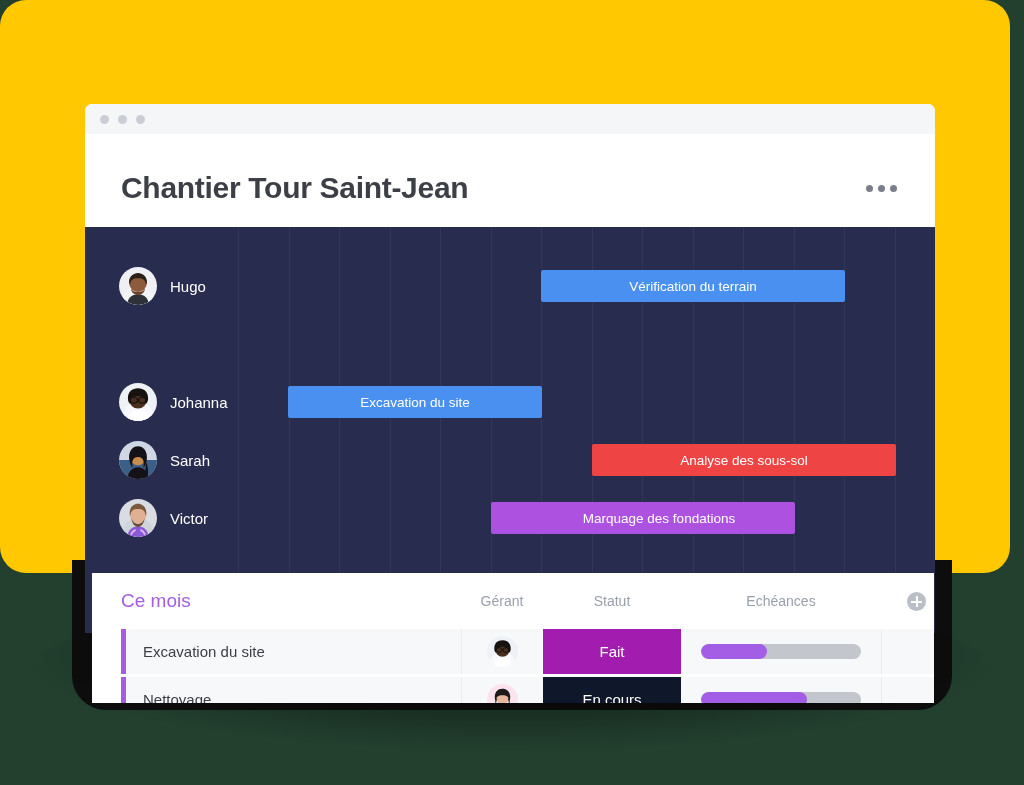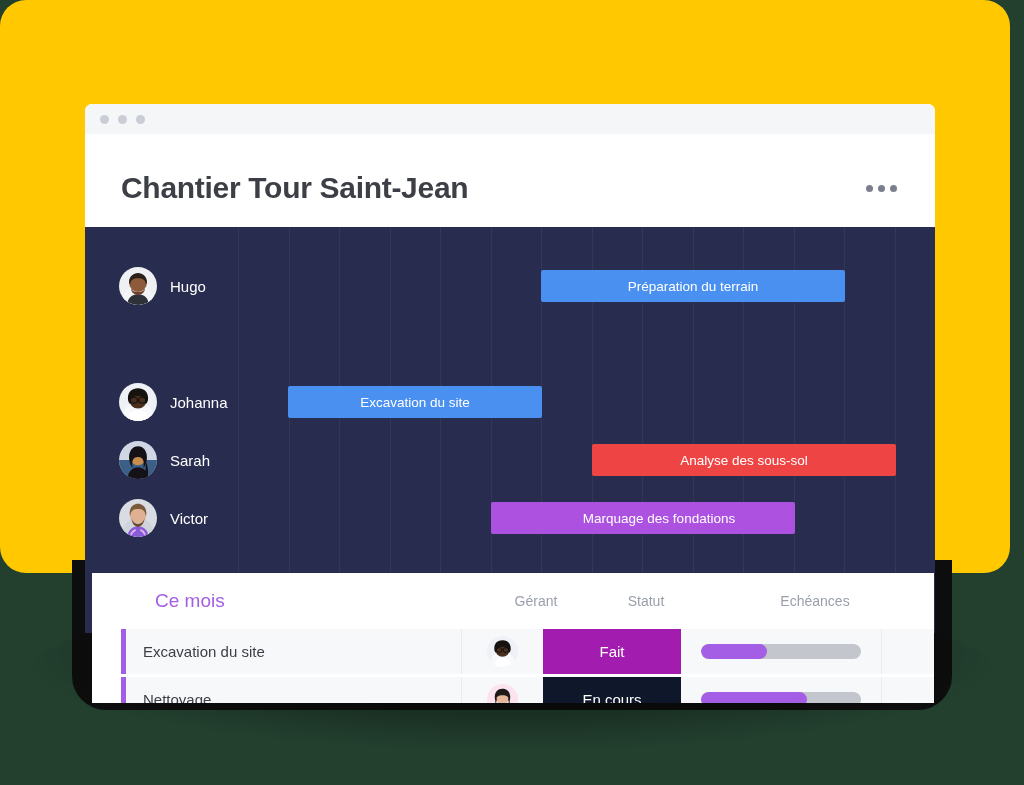--- a/index.html
+++ b/index.html
@@ -133,21 +133,20 @@
   .board-head {
     display: flex;
     align-items: center;
     height: 56px;
     padding: 0 0 0 29px;
   }
   .board-title {
     color: #a45ee5;
     font-size: 19px;
     flex: 0 0 340px;
-    margin-left: 34px;
   }
   .col-h {
     color: #9aa0ab;
     font-size: 14px;
     text-align: center;
   }
   .col-gerant { flex: 0 0 82px; }
   .col-statut { flex: 0 0 138px; }
   .col-ech { flex: 0 0 200px; }
   .col-plus { flex: 0 0 70px; display: flex; justify-content: center; }
@@ -255,21 +254,21 @@
         <div class="row" style="top: 30px;">
           <div class="person">
             <span class="avatar">
               <svg viewBox="0 0 64 64">
                 <use href="#av-hugo"></use>
               </svg>
             </span>
             <span class="pname">Hugo</span>
           </div>
           <div class="bar" style="left:456px;width:304px;top:13px;background:#4a90f0;">
-            <span>Préparation du terrain</span>
+            <span>Vérification du terrain</span>
           </div>
         </div>
         <div class="row" style="top: 146px;">
           <div class="person">
             <span class="avatar">
               <svg viewBox="0 0 64 64">
                 <use href="#av-johanna"></use>
               </svg>
             </span>
             <span class="pname">Johanna</span>

